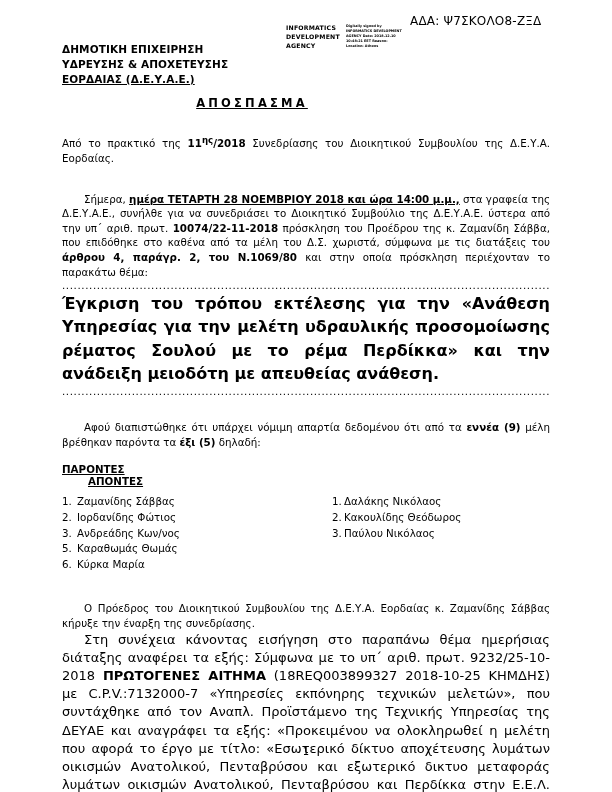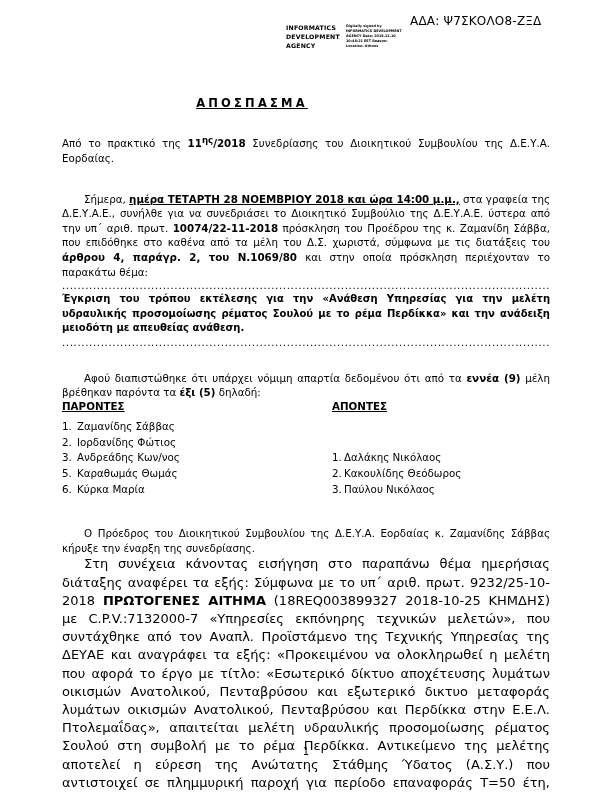--- a/index.html
+++ b/index.html
@@ -116,43 +116,43 @@
     line-height: 0.9;
     letter-spacing: 0.6px;
     overflow: hidden;
     white-space: nowrap;
     height: 9px;
     margin: 2px 0;
   }
 
   .subject {
     margin: 0;
-    font-size: 10px;
+    font-size: 16px;
     font-weight: bold;
     line-height: 1.45;
     text-align: justify;
   }
 
   
   .att-head {
     display: flex;
-    margin-top: 0;
+    margin-top: 14px;
+    flex-direction: column;
   }
   .att-head .col {
     width: 244px;
     font-size: 10.3px;
     font-weight: bold;
     text-decoration: underline;
   }
   .att-head .col.right { padding-left: 26px; }
 
   .att-cols {
     display: flex;
     margin-top: 7px;
-    align-items: flex-end;
   }
   .att-col {
     width: 244px;
     font-size: 10.3px;
     line-height: 1.52;
   }
   .att-col.right { padding-left: 26px; }
   .att-item { white-space: nowrap; }
   .att-col.left .att-item .num { display: inline-block; width: 15px; }
   .att-col.right .att-item .num { display: inline-block; width: 12px; }
@@ -181,20 +181,25 @@
 <div class="page">
 
   <div class="top-row">
     <div class="ada-code">ΑΔΑ: Ψ7ΣΚΟΛΟ8-ΖΞΔ</div>
     <div class="sig-block">
       <div class="sig-left">INFORMATICS DEVELOPMENT AGENCY</div>
       <div class="sig-right">Digitally signed by INFORMATICS DEVELOPMENT AGENCY Date: 2018.12.10 10:48:21 EET Reason: Location: Athens</div>
     </div>
   </div>
 
+  <div class="org-header">
+    <div class="l1">ΔΗΜΟΤΙΚΗ  ΕΠΙΧΕΙΡΗΣΗ</div>
+    <div class="l2">ΥΔΡΕΥΣΗΣ  &amp;  ΑΠΟΧΕΤΕΥΣΗΣ</div>
+    <div class="l3">ΕΟΡΔΑΙΑΣ (Δ.Ε.Υ.Α.Ε.)</div>
+  </div>
 
   <div class="doc-title">
     <span>ΑΠΟΣΠΑΣΜΑ</span>
   </div>
 
   <div class="body-area">
 
     <p class="para"><span>Από το πρακτικό της </span><b>11</b><b><sup>ης</sup></b><b>/2018</b><span> Συνεδρίασης του Διοικητικού Συμβουλίου της Δ.Ε.Υ.Α. Εορδαίας.</span></p>
 
     <div class="gap-xs"></div>

